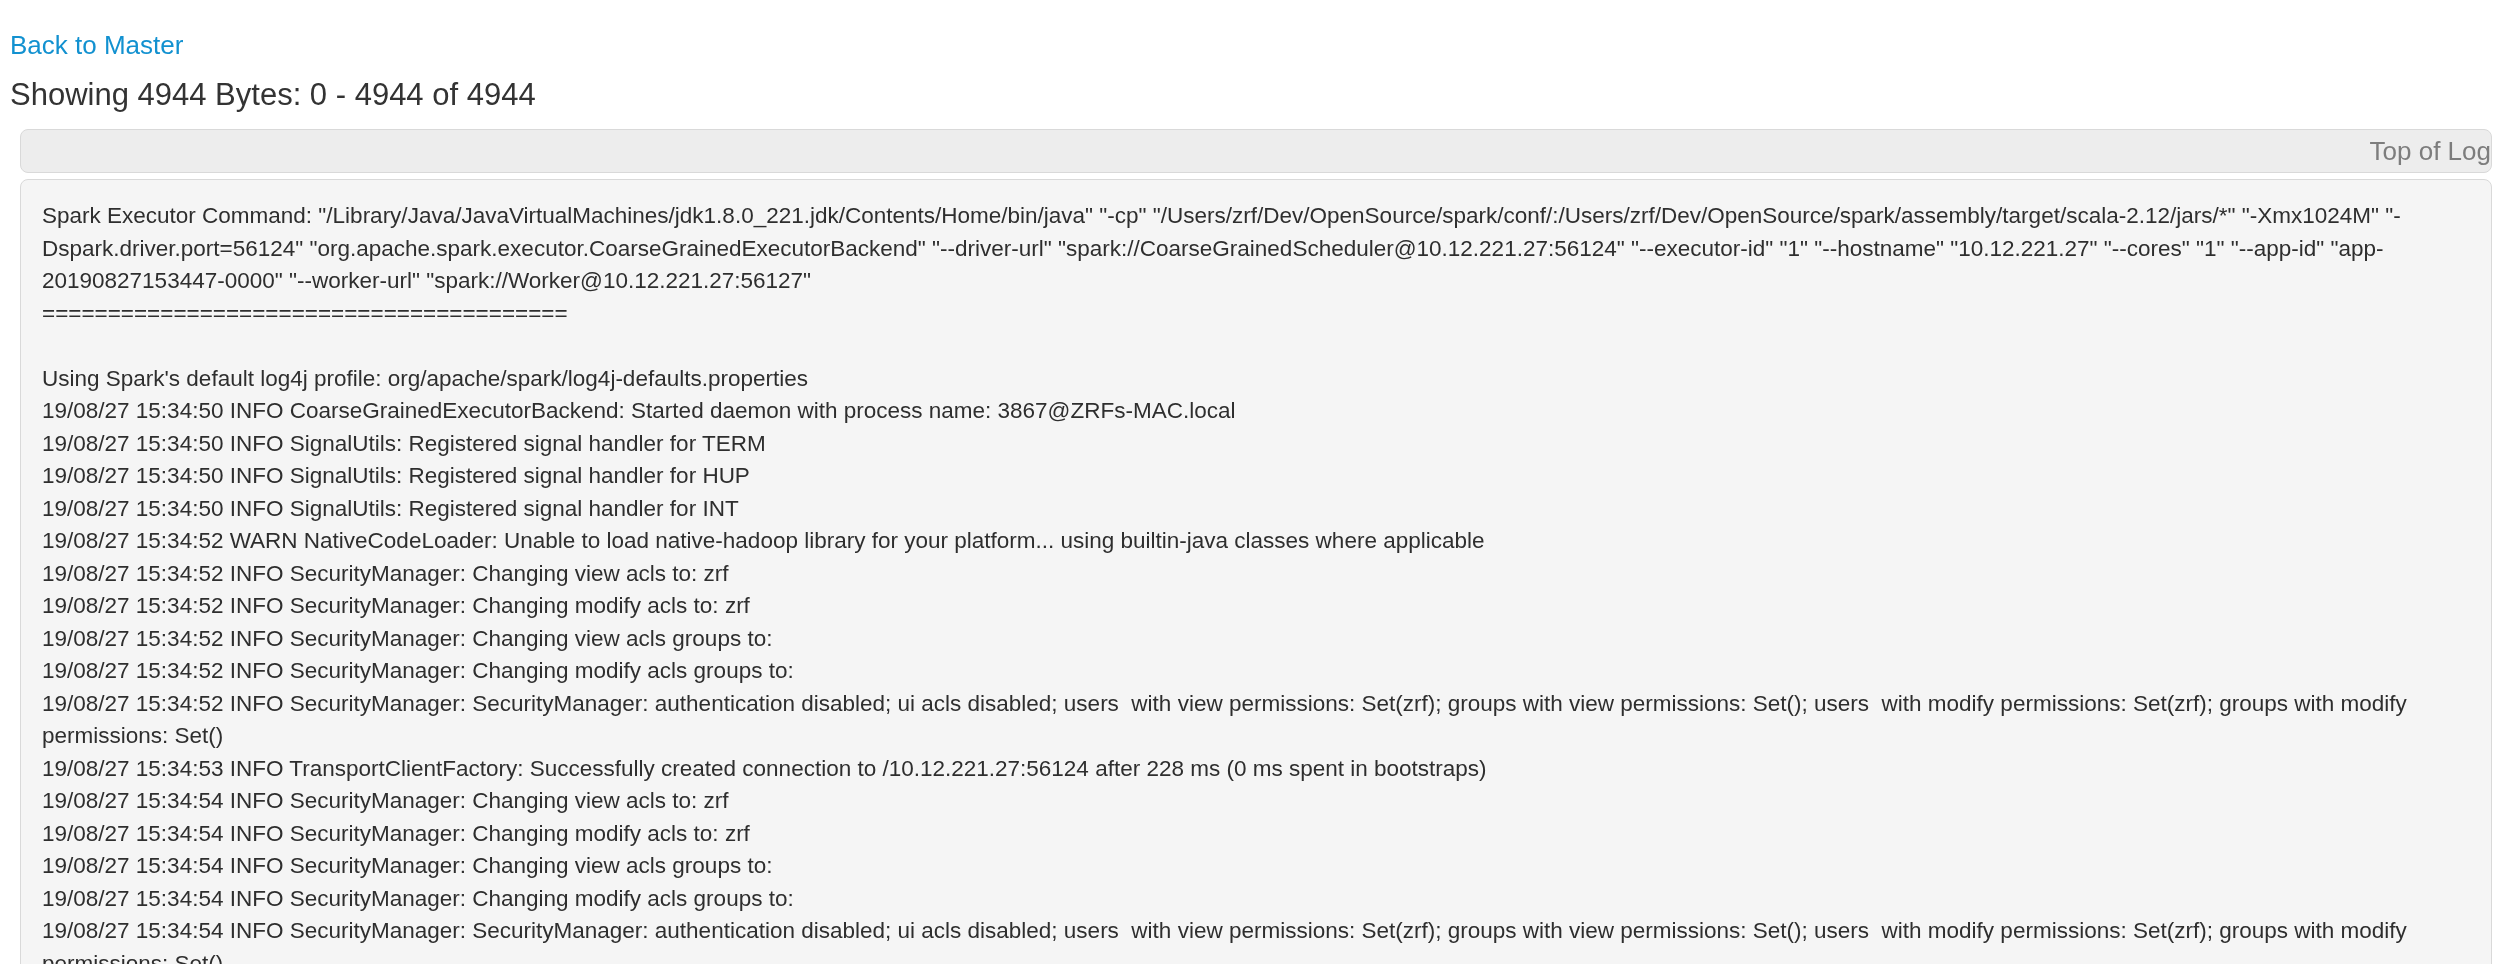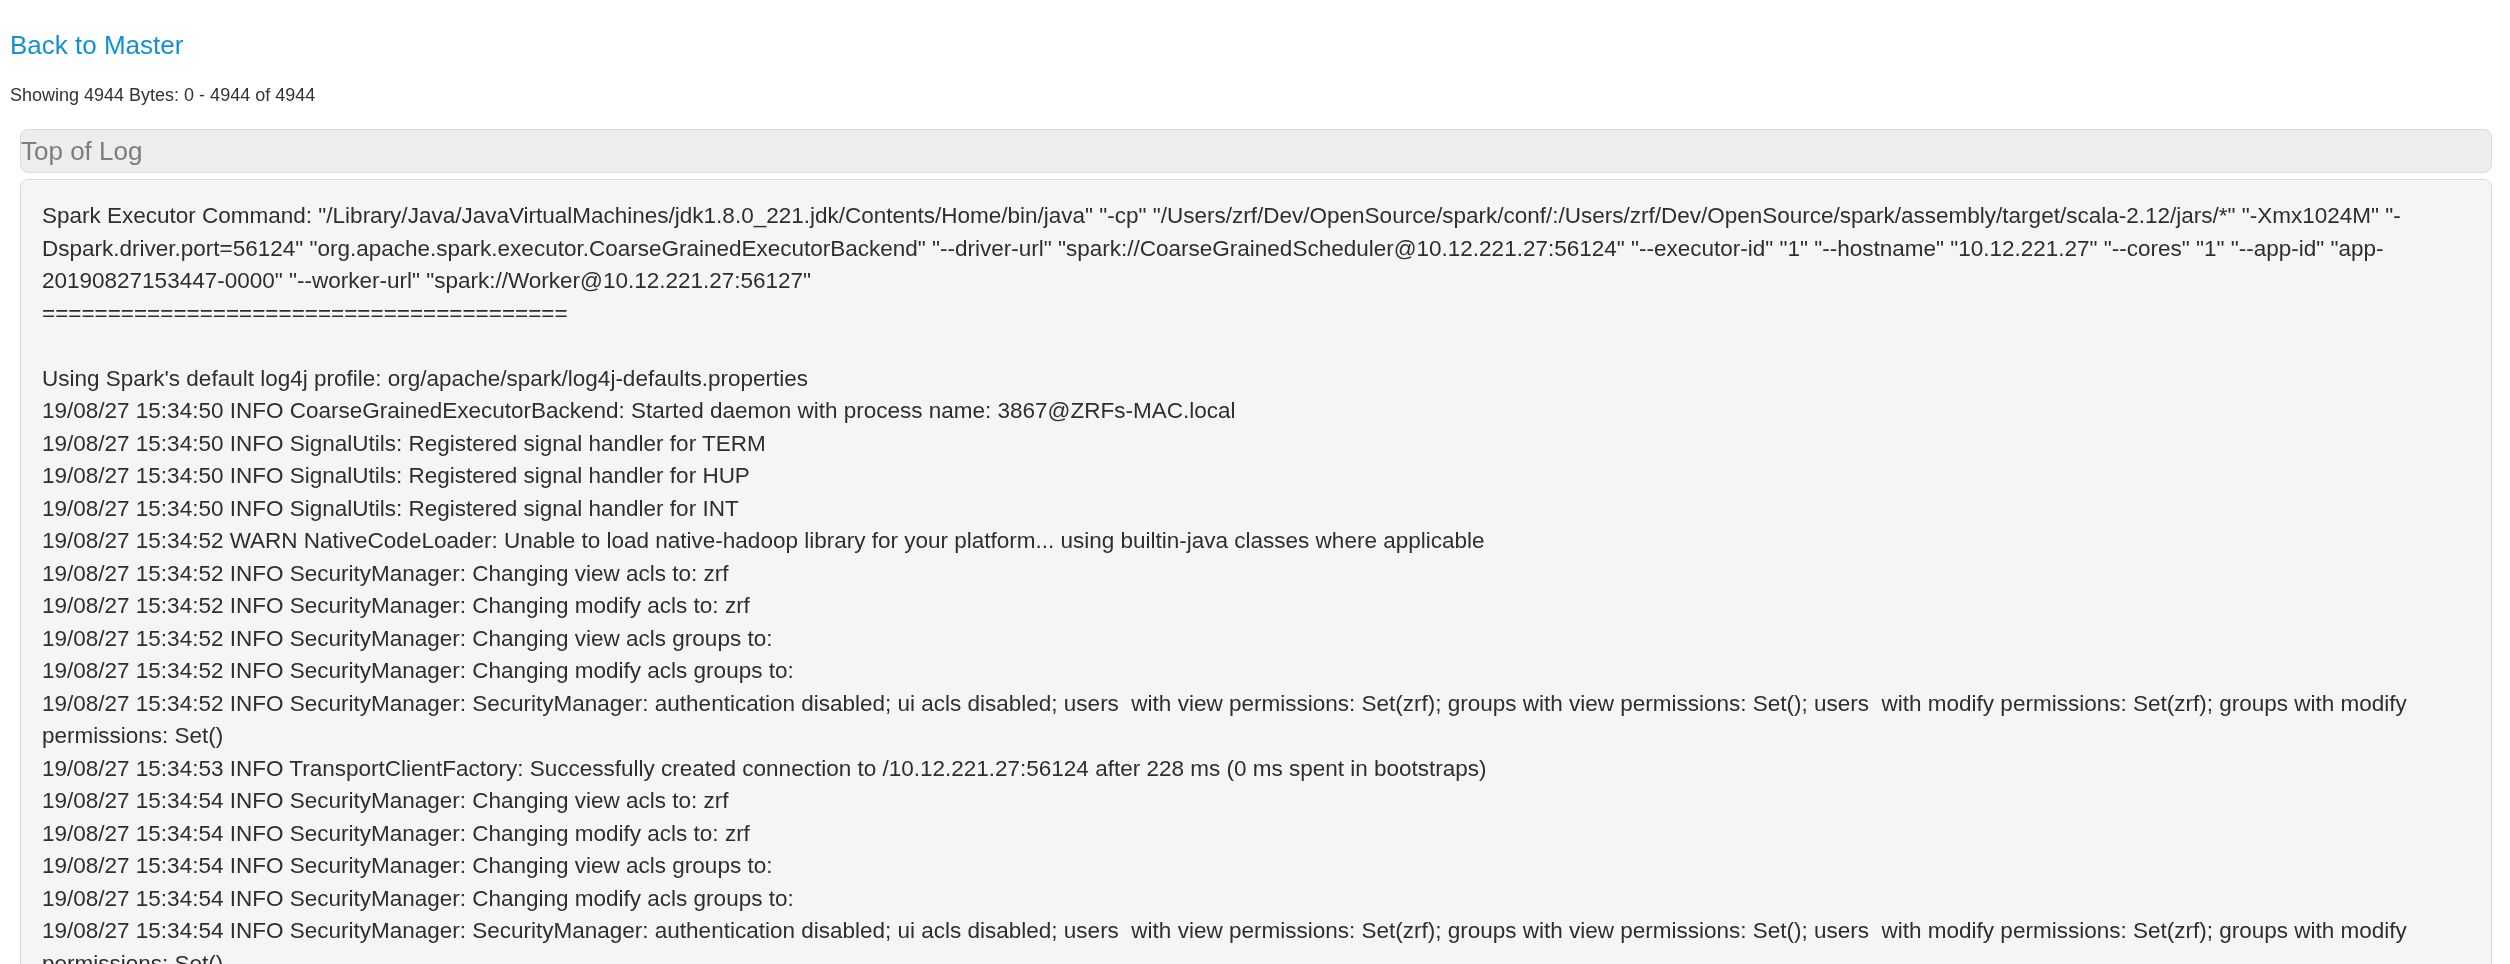--- a/index.html
+++ b/index.html
@@ -19,34 +19,34 @@
   .back-link {
     color: #1291d0;
     font-size: 26px;
     line-height: 34px;
     font-weight: 500;
     text-decoration: none;
     cursor: pointer;
   }
   .byte-row {
     padding: 16px 10px 0 10px;
-    font-size: 18px;
+    font-size: 31px;
     line-height: 34px;
     color: #333333;
   }
   .log-header {
     box-sizing: border-box;
     margin: 17px 18px 6px 20px;
     height: 44px;
     background: #ededed;
     border: 1px solid #d9d9d9;
     border-radius: 8px;
     display: flex;
     align-items: center;
-    justify-content: flex-start;
+    justify-content: flex-end;
     color: #7d7d7d;
     font-size: 26px;
     cursor: pointer;
     user-select: none;
   }
   .log-box {
     box-sizing: border-box;
     margin: 0 18px 0 20px;
     background: #f5f5f5;
     border: 1px solid #d9d9d9;

